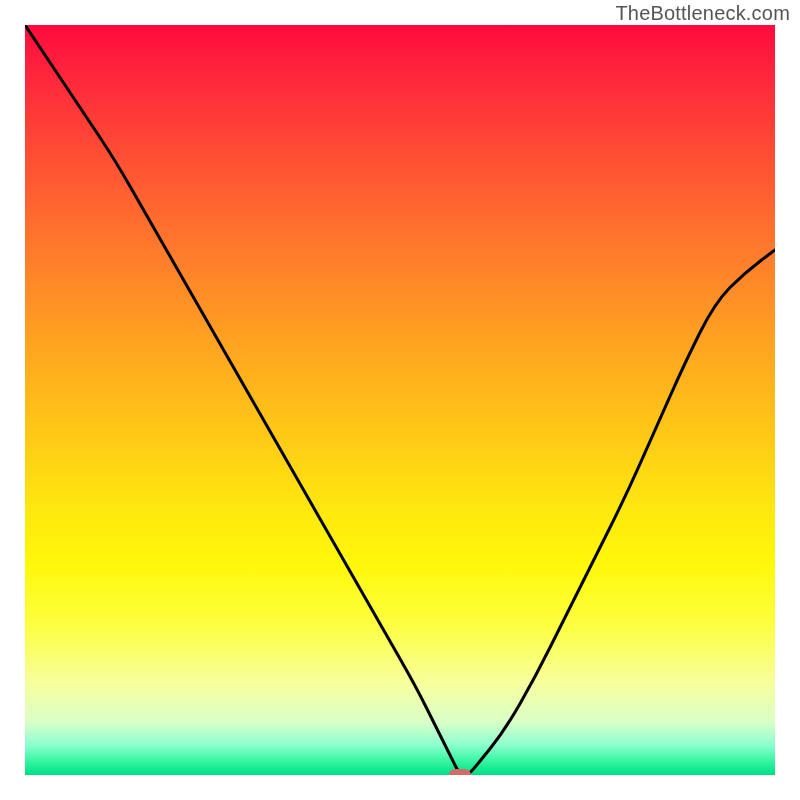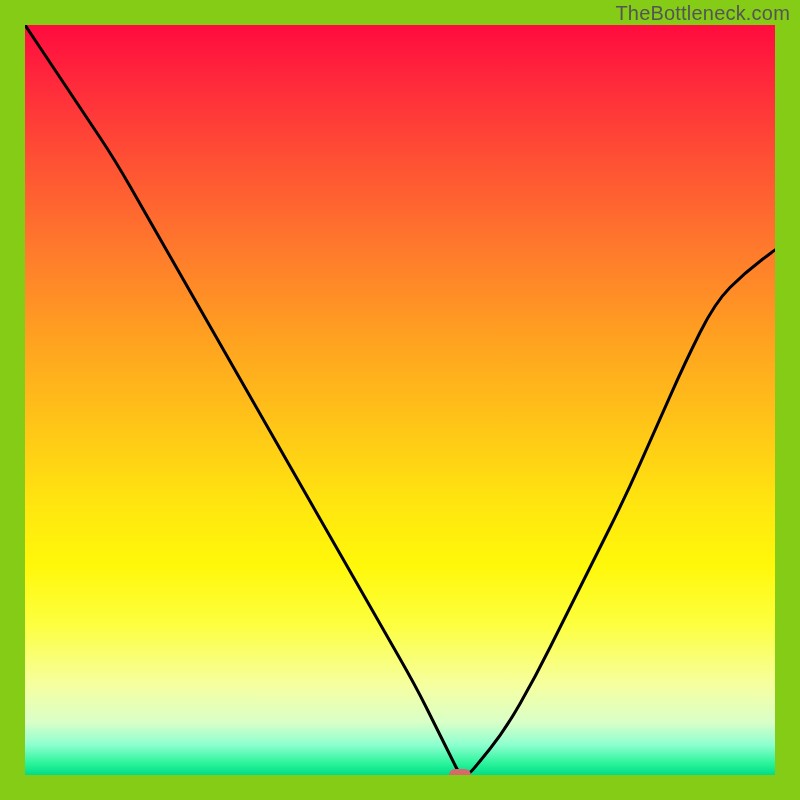--- a/index.html
+++ b/index.html
@@ -8,21 +8,21 @@
     width: 800px;
     height: 800px;
     background: #000;
     overflow: hidden;
     font-family: Arial, Helvetica, sans-serif;
   }
   .frame {
     position: relative;
     width: 800px;
     height: 800px;
-    background: #84cc16;
+    background: #ffffff;
   }
   .watermark {
     position: absolute;
     top: 2px;
     right: 10px;
     color: #555;
     font-size: 20px;
     font-weight: 500;
     letter-spacing: 0.2px;
     z-index: 10;

